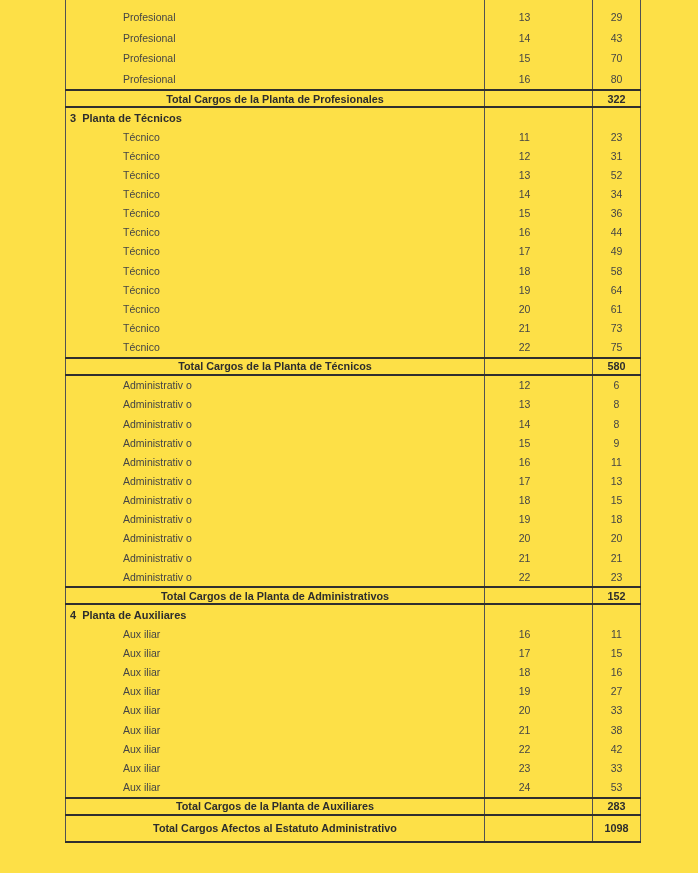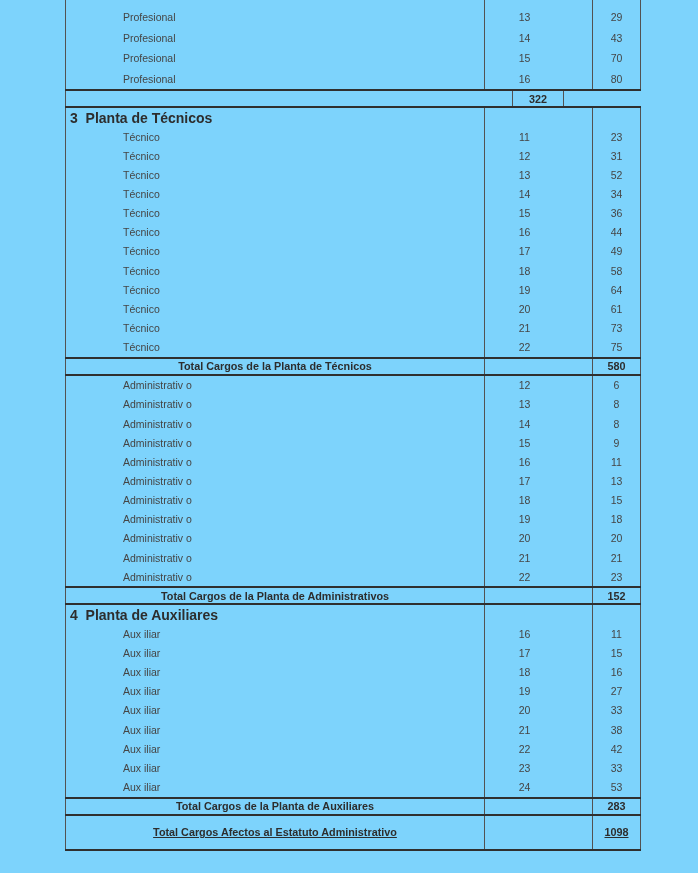--- a/index.html
+++ b/index.html
@@ -1,37 +1,37 @@
 <!DOCTYPE html>
 <html><head>
 <meta charset="utf-8">
 <style>
   html,body{margin:0;padding:0;background:#ffffff;}
   .page{
-    position:relative;width:698px;height:873px;background:#7dd3fc;
+    position:relative;width:698px;height:873px;background:#fde047;
     font-family:"Liberation Sans",sans-serif;color:#3c3c3c;overflow:hidden;
   }
   .table{position:absolute;left:65px;top:0;width:576px;}
   .row{display:grid;grid-template-columns:419px 80px 77px;box-sizing:border-box;}
   .cell{display:flex;align-items:center;overflow:hidden;box-sizing:border-box;}
   .c1{border-left:1px solid #525252;}
   .c2{border-left:1px solid #525252;justify-content:center;}
   .c3{border-left:1px solid #525252;border-right:1px solid #525252;justify-content:center;margin-left:28px;}
   .spacer-row{height:7px;}
   .data-row{height:19.15px;font-size:10.5px;color:#454545;}
   .prof-row{height:20.5px;}
   .label{padding-left:57px;white-space:pre;}
-  .header-row{height:19px;font-weight:bold;font-size:14px;color:#2d2d2d;}
+  .header-row{height:19px;font-weight:bold;font-size:11px;color:#2d2d2d;}
   .header-label{padding-left:4px;white-space:pre;}
   .total-row{
     height:19px;font-weight:bold;font-size:10.8px;color:#2d2d2d;
     border-top:2px solid #2f2f2f;border-bottom:2px solid #2f2f2f;
   }
   .total-row .c1{justify-content:center;}
-  .grand-total-row{height:35px;border-top:none;text-decoration:underline;}
+  .grand-total-row{height:27px;border-top:none;}
 </style>
 </head>
 <body>
 
 <div class="page">
   <div class="table" id="table-root">
       <div class="row spacer-row">
         <div class="cell c1"></div>
         <div class="cell c2"></div>
         <div class="cell c3"></div>
@@ -50,20 +50,21 @@
         <div class="cell c1 label">Profesional</div>
         <div class="cell c2 num">15</div>
         <div class="cell c3 num">70</div>
       </div>
       <div class="row data-row prof-row">
         <div class="cell c1 label">Profesional</div>
         <div class="cell c2 num">16</div>
         <div class="cell c3 num">80</div>
       </div>
       <div class="row total-row">
+        <div class="cell c1 total-label">Total Cargos de la Planta de Profesionales</div>
         <div class="cell c2"></div>
         <div class="cell c3 num total-num">322</div>
       </div>
       <div class="row header-row">
         <div class="cell c1 header-label">3  Planta de Técnicos</div>
         <div class="cell c2"></div>
         <div class="cell c3"></div>
       </div>
       <div class="row data-row">
         <div class="cell c1 label">Técnico</div>

